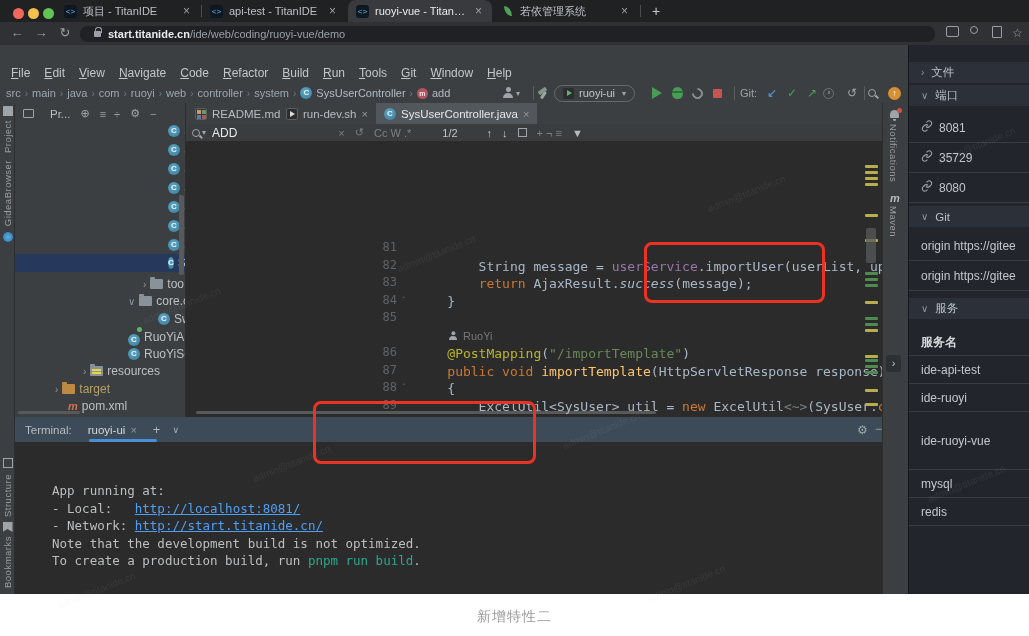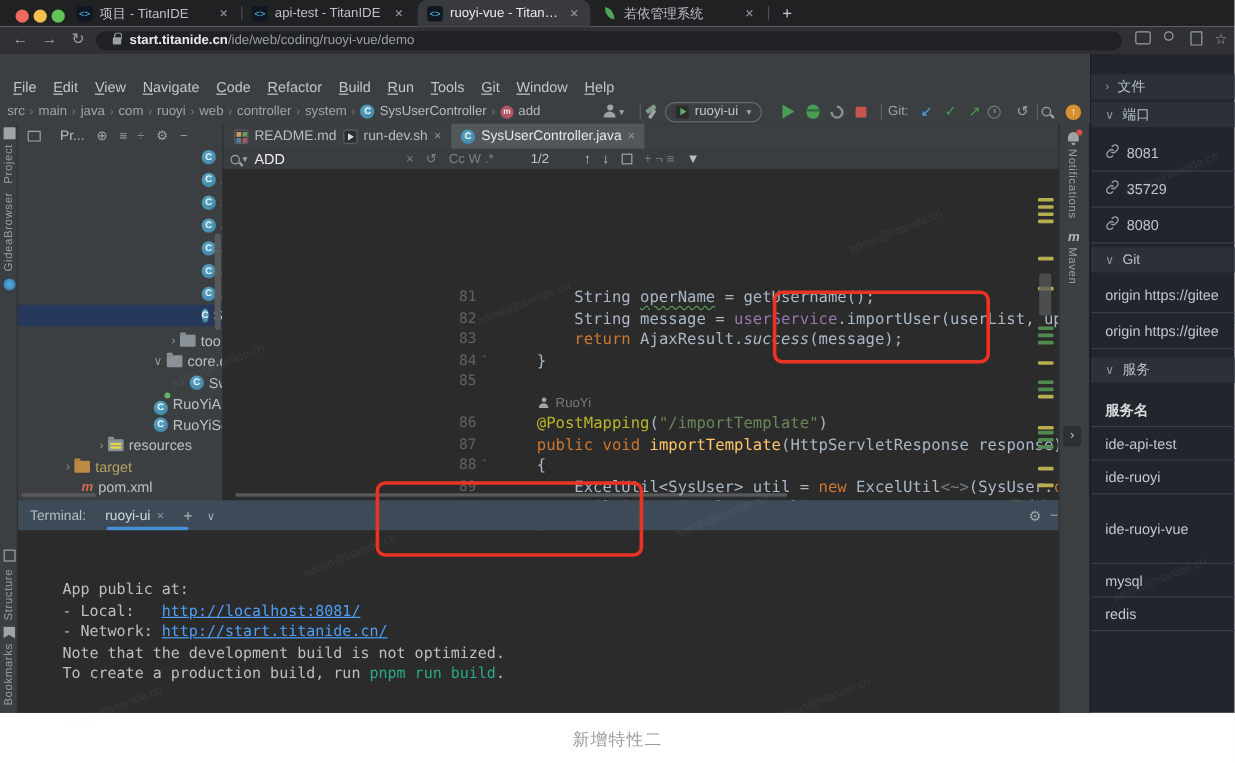--- a/index.html
+++ b/index.html
@@ -448,21 +448,21 @@
       <span>15</span>
       <span class="ok-mark">✓</span>
       <span>12</span>
       <span class="caret">∧</span>
       <span class="caret">∨</span>
     </div>
     <div class="kebab" style="right:10px;top:4px">⋮</div>
     <div class="kebab" style="right:10px;top:24px;font-size:11px">×</div>
     <div class="hthumb" style="left:10px;top:308px;width:460px"></div>
   <div id="ecode" style="position: absolute; left: 185px; top: 103px; width: 697px; height: 314px; overflow: hidden;">
-        <div class="cl-row" style="top: 34px;"><span class="gutternum">81</span><span class="ct"><span class="d">        String </span><span class="d sq">operName</span><span class="d"> = getUsername();</span></span></div>
+        <div class="cl-row" style="top: 34px;"><span class="gutternum">81</span></div>
         <div class="cl-row" style="top: 51.5px;"><span class="gutternum">82</span><span class="ct"><span class="d">        String message = </span><span class="fld">userService</span><span class="d">.importUser(userList, updateSupport, operName);</span></span></div>
         <div class="cl-row" style="top: 69px;"><span class="gutternum">83</span><span class="ct"><span class="d">        </span><span class="kw">return</span><span class="d"> AjaxResult.</span><span class="d it">success</span><span class="d">(message);</span></span></div>
         <div class="cl-row" style="top: 86.5px;"><span class="gutternum">84</span><span class="fold">ˆ</span><span class="ct"><span class="d">    }</span></span></div>
         <div class="cl-row" style="top: 104px;"><span class="gutternum">85</span><span class="ct"></span></div>
         <div class="author" style="top: 121.5px;">
           <span class="ic-user" style="transform: scale(0.8);"></span>
           <span>RuoYi</span>
         </div>
         <div class="cl-row" style="top: 139px;"><span class="gutternum">86</span><span class="ct"><span class="d">    </span><span class="ann">@PostMapping</span><span class="d">(</span><span class="str">"/importTemplate"</span><span class="d">)</span></span></div>
         <div class="cl-row" style="top: 156.5px;"><span class="gutternum">87</span><span class="ct"><span class="d">    </span><span class="kw">public</span><span class="d"> </span><span class="kw">void</span><span class="d"> </span><span class="dec">importTemplate</span><span class="d">(HttpServletResponse response)</span></span></div>
@@ -511,21 +511,21 @@
     <span style="margin-left:10px">Terminal:</span>
     <span class="ttab">ruoyi-ui</span>
     <span class="ttabx">×</span>
     <span class="tplus">+</span>
     <span class="tdd">∨</span>
   </div>
   <div class="tuline"></div>
   <span class="termgear" style="left:857px;top:423px">⚙</span>
   <span class="termgear" style="left:875px;top:422px">−</span>
   <div class="termbody" id="term">
-      <div class="tline" style="top: 40px;"><span class="tt">App public at:</span></div>
+      <div class="tline" style="top: 40px;"><span class="tt">App running at:</span></div>
       <div class="tline" style="top: 57.5px;"><span class="tt">- Local:   </span><span class="tlink">http://localhost:8081/</span></div>
       <div class="tline" style="top: 75px;"><span class="tt">- Network: </span><span class="tlink">http://start.titanide.cn/</span></div>
       <div class="tline" style="top: 92.5px;"><span class="tt">Note that the development build is not optimized.</span></div>
       <div class="tline" style="top: 110px;"><span class="tt">To create a production build, run </span><span class="tcmd">pnpm run build</span><span class="tt">.</span></div>
     </div>
 
   <div class="sidebar" id="sbar">
       <div class="shead" style="top: 17px;">
         <span class="chv">›</span>
         <span>文件</span>

